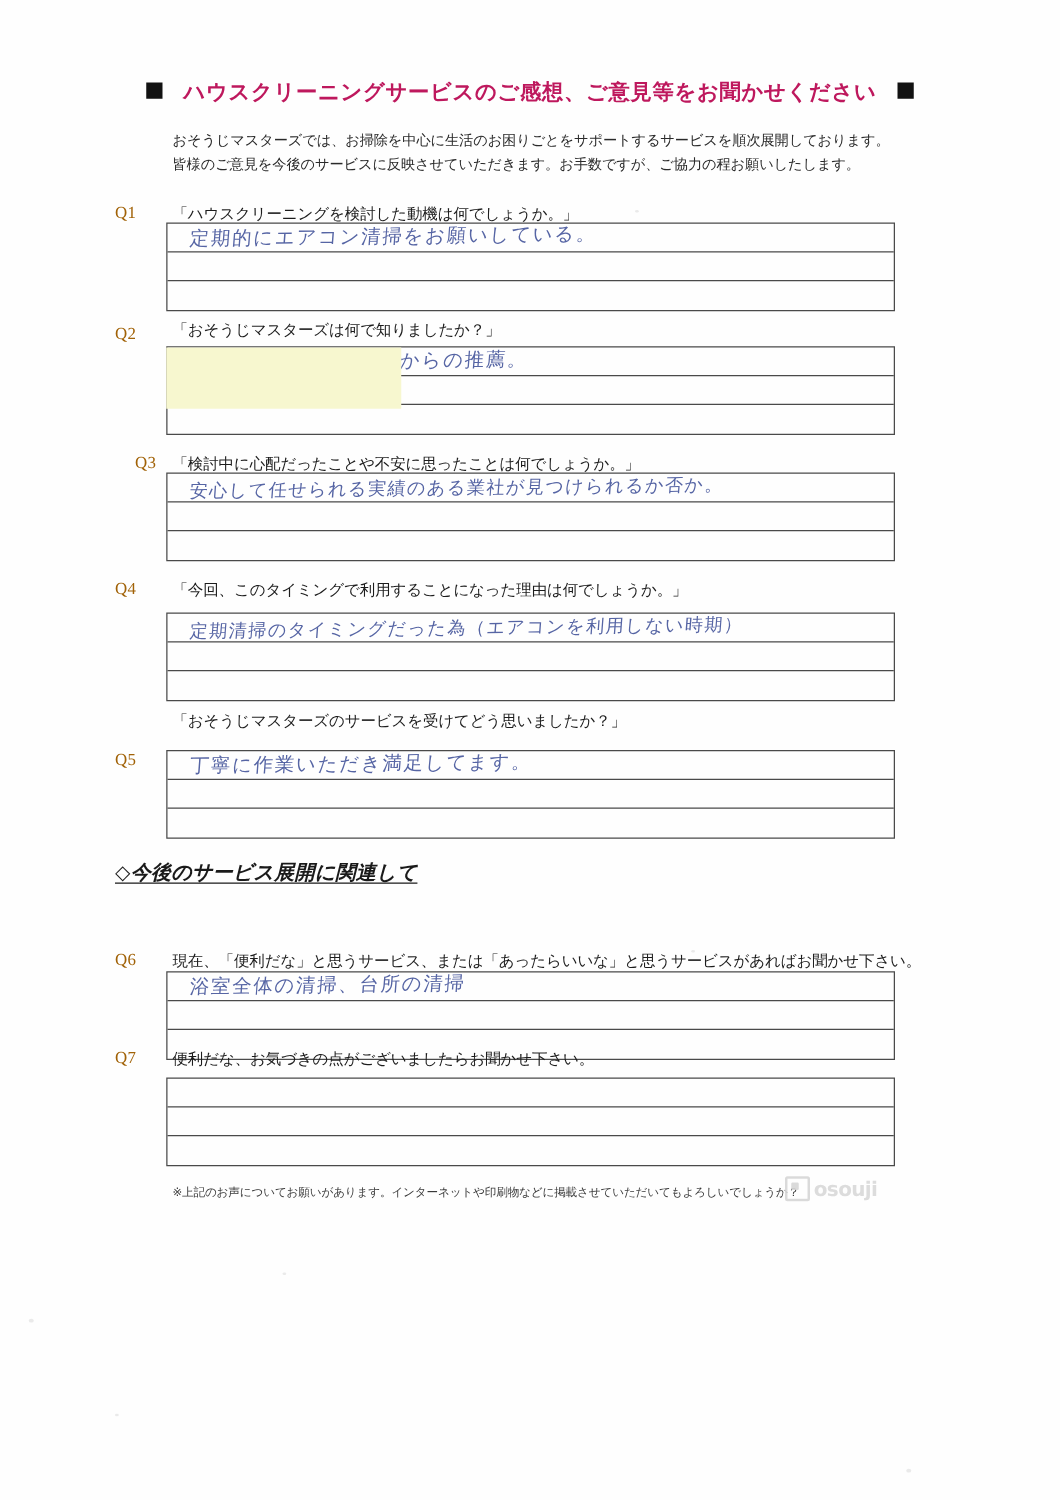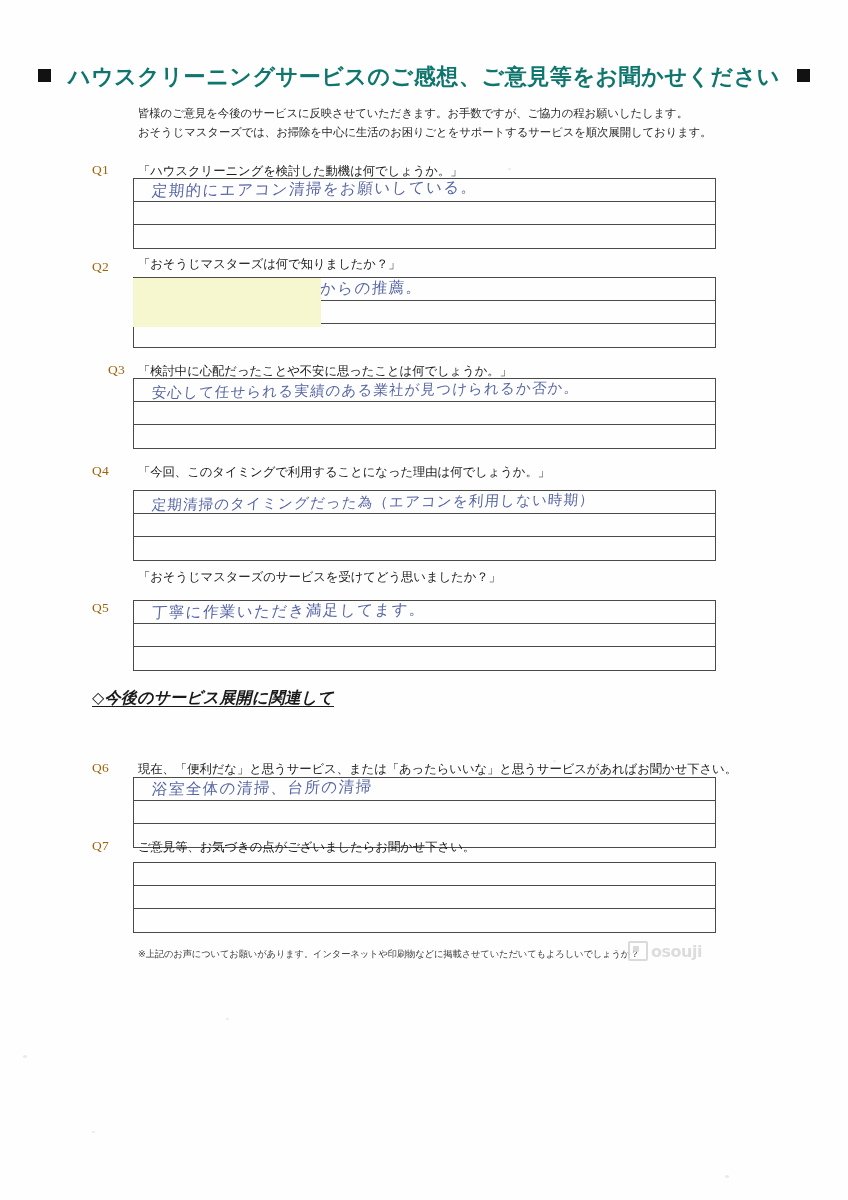--- a/index.html
+++ b/index.html
@@ -26,24 +26,24 @@
   .title-row {
     position: absolute;
     left: 0;
     top: 62px;
     width: 848px;
     text-align: center;
     white-space: nowrap;
   }
   .title-text {
     font-family: "Liberation Sans", "DejaVu Sans", sans-serif;
-    font-size: 22px;
+    font-size: 17px;
     font-weight: bold;
     letter-spacing: 0.6px;
-    color: #0f766e;
+    color: #be185d;
     vertical-align: middle;
   }
   .title-sq {
     display: inline-block;
     width: 13px;
     height: 13px;
     background: #121212;
     vertical-align: middle;
     margin: 0 13px 3px 13px;
   }
@@ -188,22 +188,22 @@
 
 <div class="page">
 
   <div class="title-row">
     <span class="title-sq"></span>
     <span class="title-text">ハウスクリーニングサービスのご感想、ご意見等をお聞かせください</span>
     <span class="title-sq"></span>
   </div>
 
   <div class="intro">
+    <div>おそうじマスターズでは、お掃除を中心に生活のお困りごとをサポートするサービスを順次展開しております。</div>
     <div>皆様のご意見を今後のサービスに反映させていただきます。お手数ですが、ご協力の程お願いしたします。</div>
-    <div>おそうじマスターズでは、お掃除を中心に生活のお困りごとをサポートするサービスを順次展開しております。</div>
   </div>
 
   <div id="questions-root">
       <div class="qblock" style="top: 0px;">
         <div class="qlabel" style="top: 162px;">Q1</div>
         <div class="qtext" style="top: 163px;">「ハウスクリーニングを検討した動機は何でしょうか。」</div>
         <div class="abox" style="top: 178px;">
           <div class="arow">
             <span class="hw">定期的にエアコン清掃をお願いしている。</span>
           </div>
@@ -262,21 +262,21 @@
         <div class="abox" style="top: 777px;">
           <div class="arow">
             <span class="hw">浴室全体の清掃、台所の清掃</span>
           </div>
           <div class="arow"></div>
           <div class="arow"></div>
         </div>
       </div>
       <div class="qblock" style="top: 0px;">
         <div class="qlabel" style="top: 838px;">Q7</div>
-        <div class="qtext" style="top: 839px;">ご意見等、お気づきの点がございましたらお聞かせ下さい。</div>
+        <div class="qtext" style="top: 839px;">便利だな、お気づきの点がございましたらお聞かせ下さい。</div>
         <div class="abox" style="top: 862px;">
           <div class="arow"></div>
           <div class="arow"></div>
           <div class="arow"></div>
         </div>
       </div>
     </div>
 
   <div class="section-head">◇今後のサービス展開に関連して</div>
 

